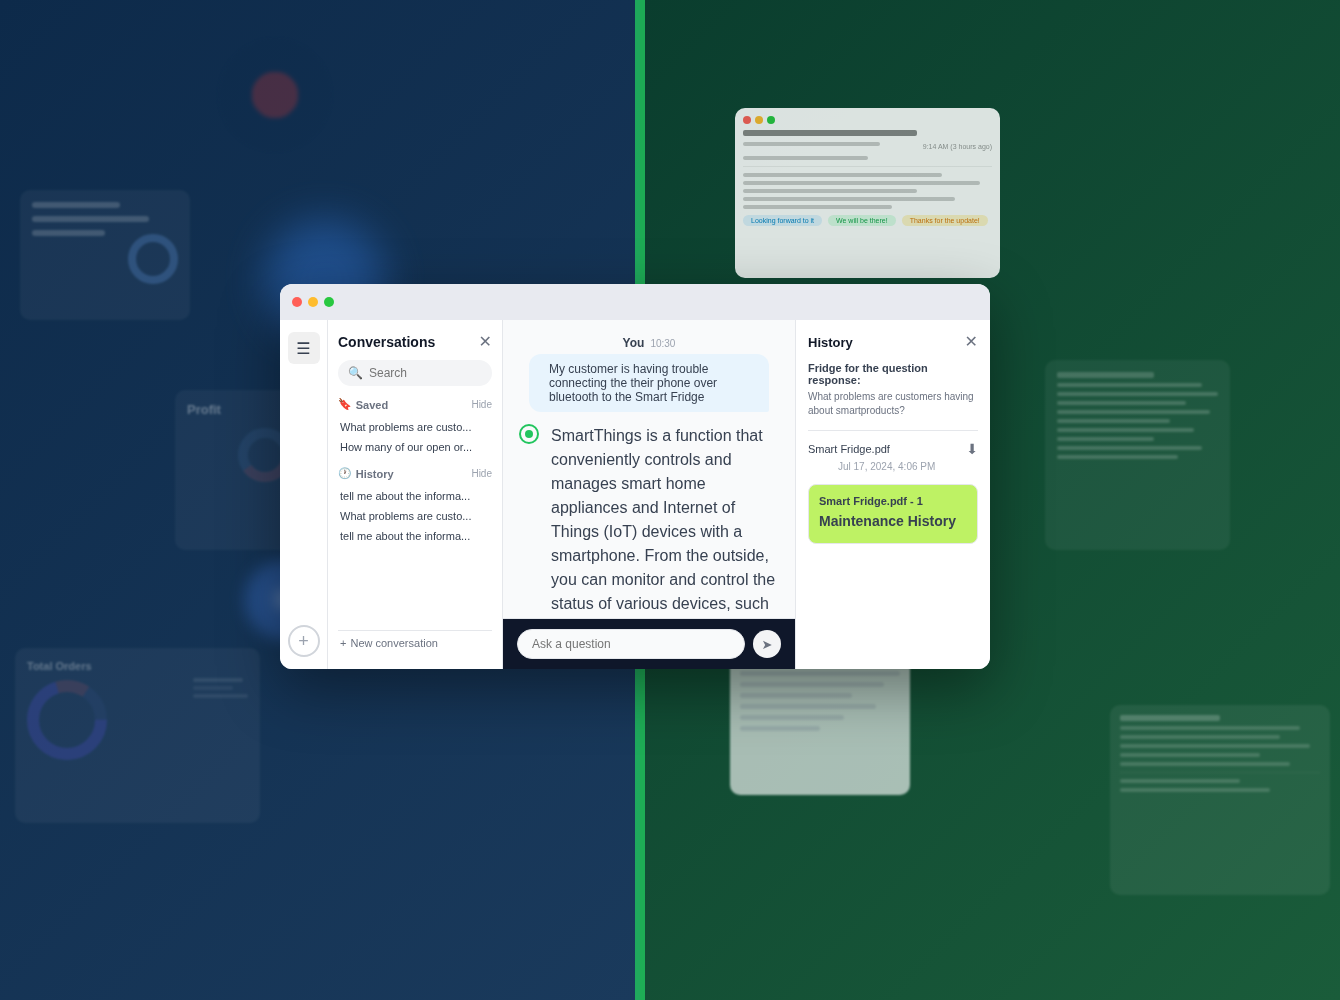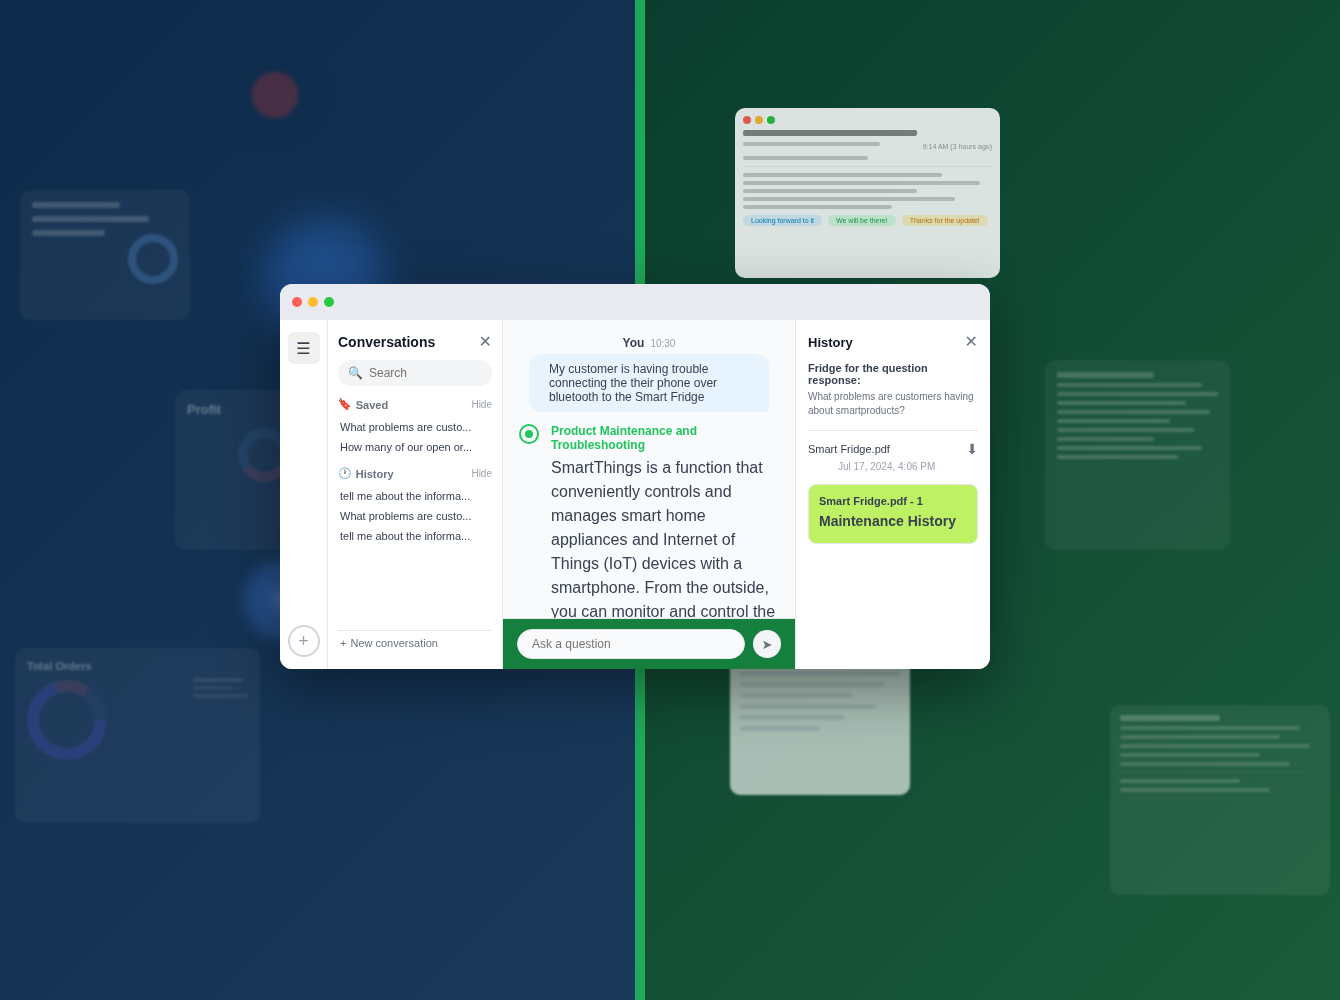--- a/index.html
+++ b/index.html
@@ -403,21 +403,21 @@
       margin-bottom: 4px;
     }
     .message-ai-text {
       font-size: 16px;
       color: #374151;
       line-height: 1.5;
     }
 
     .chat-input-area {
       padding: 10px 14px;
-      background: #15803d;
+      background: #0f172a;
       border-top: 1px solid #e5e7eb;
       display: flex;
       align-items: center;
       gap: 8px;
     }
     .chat-input {
       flex: 1;
       border: 1px solid #e5e7eb;
       border-radius: 20px;
       padding: 7px 14px;
@@ -725,21 +725,20 @@
         </div>
 
         <div class="message-ai">
           <div class="message-ai-inner">
             <div class="message-ai-icon">
               <svg width="10" height="10" viewBox="0 0 10 10">
                 <circle cx="5" cy="5" r="4" fill="#22c55e"></circle>
               </svg>
             </div>
             <div class="message-ai-content">
-              <div class="message-ai-title">Product Maintenance and Troubleshooting</div>
               <div class="message-ai-text">SmartThings is a function that conveniently controls and manages smart home appliances and Internet of Things (IoT) devices with a smartphone. From the outside, you can monitor and control the status of various devices, such as smart devices, home appliances, TVs, speakers, etc. registered on the serve. It is a next-generation platform service that will notify Samsung...</div>
             </div>
           </div>
         </div>
       </div>
 
       <div class="chat-input-area">
         <input class="chat-input" type="text" placeholder="Ask a question" style="">
         <button class="send-btn">
           <span>➤</span>

